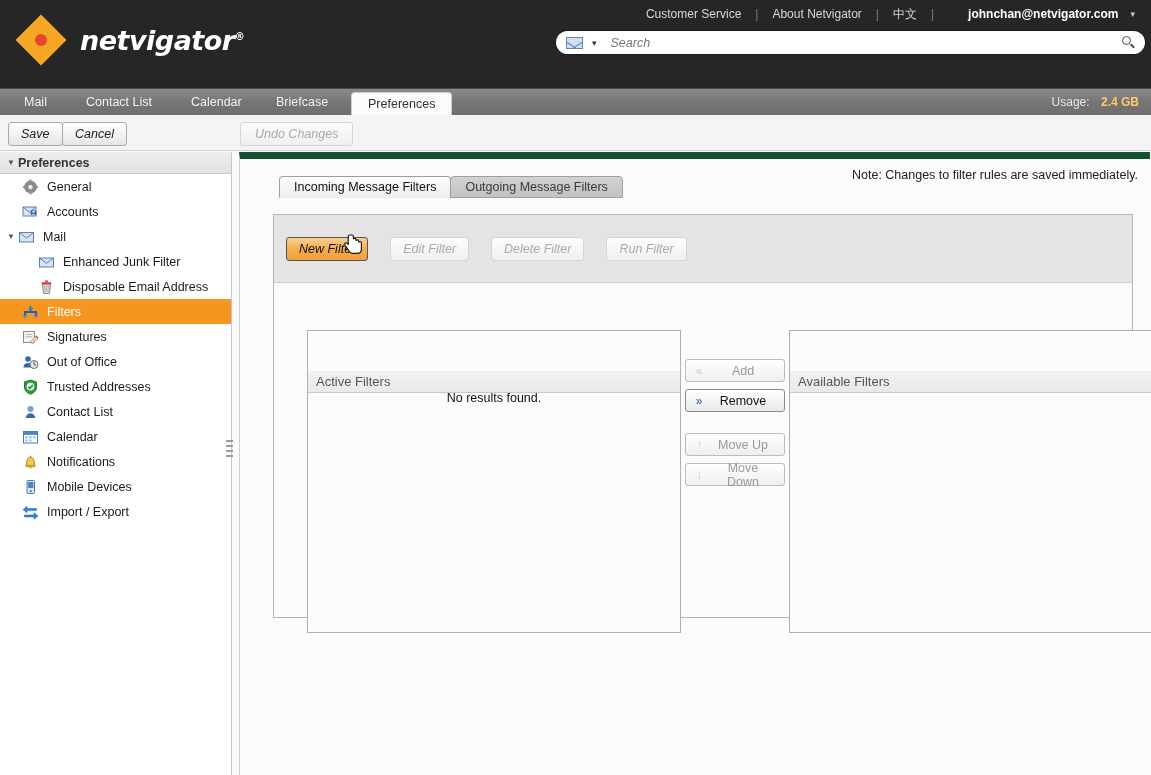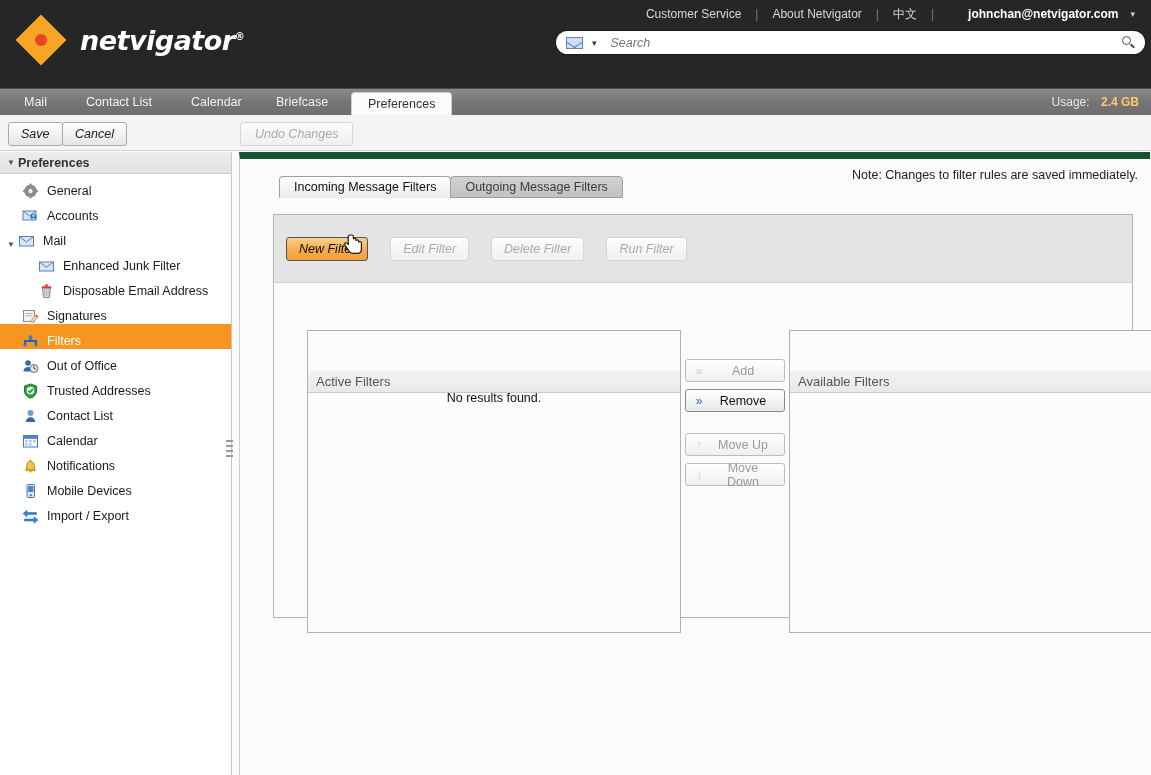--- a/index.html
+++ b/index.html
@@ -190,21 +190,21 @@
     border-bottom: 1px solid #c9c9c9;
     font-weight: bold; font-size: 12.5px; color: #333;
     padding-left: 4px;
     display: flex; align-items: center;
   }
   .tw {
     display: inline-block; width: 14px; text-align: center;
     font-size: 8px; color: #555;
   }
   .sb-item {
-    height: 25px; display: flex; align-items: flex-end;
+    height: 25px; display: flex; align-items: center;
     font-size: 12.5px; color: #1a1a1a;
     cursor: pointer; padding-left: 4px;
   }
   .sb-item.selected {
     background: #f79521; color: #ffffff;
   }
   .sb-item .ico {
     width: 18px; height: 16px; margin-right: 7px;
     position: relative; flex: none;
   }
@@ -466,44 +466,44 @@
         <g stroke="#9e9e9e" stroke-width="0.6">
           <line x1="6.6" y1="6.4" x2="6.9" y2="13"></line>
           <line x1="8.5" y1="6.4" x2="8.5" y2="13"></line>
           <line x1="10.4" y1="6.4" x2="10.1" y2="13"></line>
         </g>
       </svg>
     </span>
     <span class="lbl">Disposable Email Address</span>
   </div>
 
+  <div class="sb-item indent1 selected">
+    <span class="ico">
+      <svg width="17" height="16" viewBox="0 0 17 16">
+        <path d="M3 12 L3 8 L14 8 L14 12" fill="none" stroke="#1d63b5" stroke-width="2"></path>
+        <line x1="8.5" y1="8" x2="8.5" y2="4" stroke="#1d63b5" stroke-width="2"></line>
+        <polygon points="8.5,1.2 11.2,5 5.8,5" fill="#2e86de"></polygon>
+        <polygon points="3,14.6 0.8,10.8 5.2,10.8" fill="#2e86de"></polygon>
+        <polygon points="14,14.6 11.8,10.8 16.2,10.8" fill="#2e86de"></polygon>
+      </svg>
+    </span>
+    <span class="lbl">Filters</span>
+  </div>
+
   <div class="sb-item indent1">
     <span class="ico">
       <svg width="17" height="16" viewBox="0 0 17 16">
         <rect x="1.5" y="2.5" width="11" height="11" fill="#f4f4f4" stroke="#8a8a8a"></rect>
         <line x1="3.5" y1="5.5" x2="10.5" y2="5.5" stroke="#b3b3b3"></line>
         <line x1="3.5" y1="7.8" x2="10.5" y2="7.8" stroke="#b3b3b3"></line>
         <path d="M8.5 13 L13.5 7.5 L15.5 9.5 L10.5 15 z" fill="#f0d8a8" stroke="#8a6d2f" stroke-width="0.6"></path>
         <path d="M13.5 7.5 L15.5 9.5 L16.4 8.6 L14.4 6.6z" fill="#d94f3d"></path>
       </svg>
     </span>
     <span class="lbl">Signatures</span>
-  </div>
-
-  <div class="sb-item indent1 selected">
-    <span class="ico">
-      <svg width="17" height="16" viewBox="0 0 17 16">
-        <path d="M3 12 L3 8 L14 8 L14 12" fill="none" stroke="#1d63b5" stroke-width="2"></path>
-        <line x1="8.5" y1="8" x2="8.5" y2="4" stroke="#1d63b5" stroke-width="2"></line>
-        <polygon points="8.5,1.2 11.2,5 5.8,5" fill="#2e86de"></polygon>
-        <polygon points="3,14.6 0.8,10.8 5.2,10.8" fill="#2e86de"></polygon>
-        <polygon points="14,14.6 11.8,10.8 16.2,10.8" fill="#2e86de"></polygon>
-      </svg>
-    </span>
-    <span class="lbl">Filters</span>
   </div>
 
   <div class="sb-item indent1">
     <span class="ico">
       <svg width="17" height="16" viewBox="0 0 17 16">
         <circle cx="6" cy="5" r="2.8" fill="#2f6ab3"></circle>
         <path d="M1.5 13.5 a4.5 4.5 0 0 1 9 0z" fill="#2f6ab3"></path>
         <circle cx="12" cy="10.5" r="4" fill="#e8e8e8" stroke="#6f6f6f"></circle>
         <line x1="12" y1="10.5" x2="12" y2="7.8" stroke="#333" stroke-width="0.9"></line>
         <line x1="12" y1="10.5" x2="14" y2="11.4" stroke="#333" stroke-width="0.9"></line>

